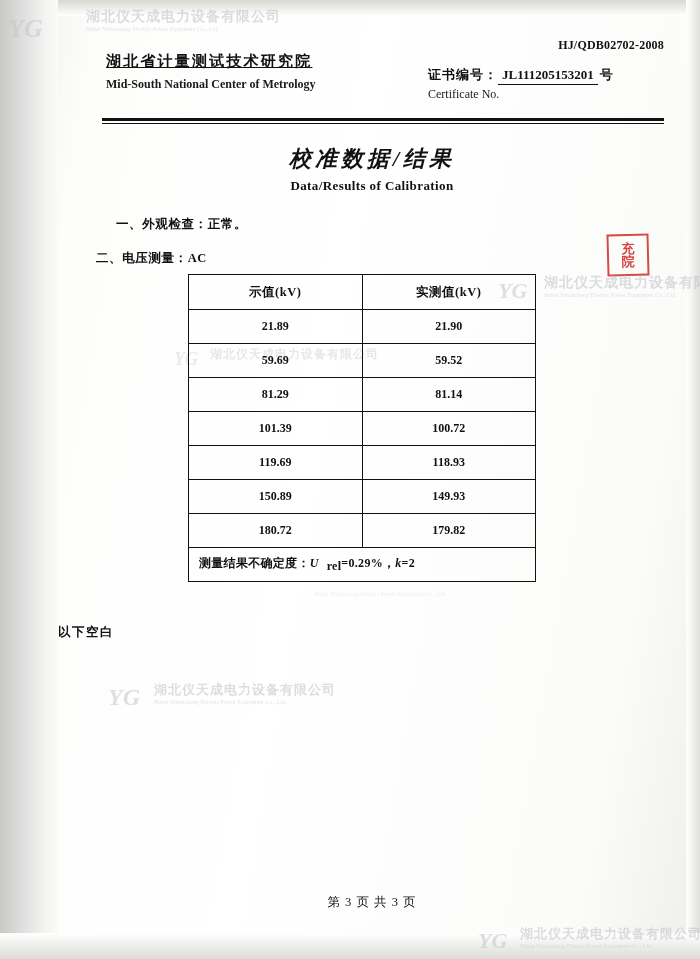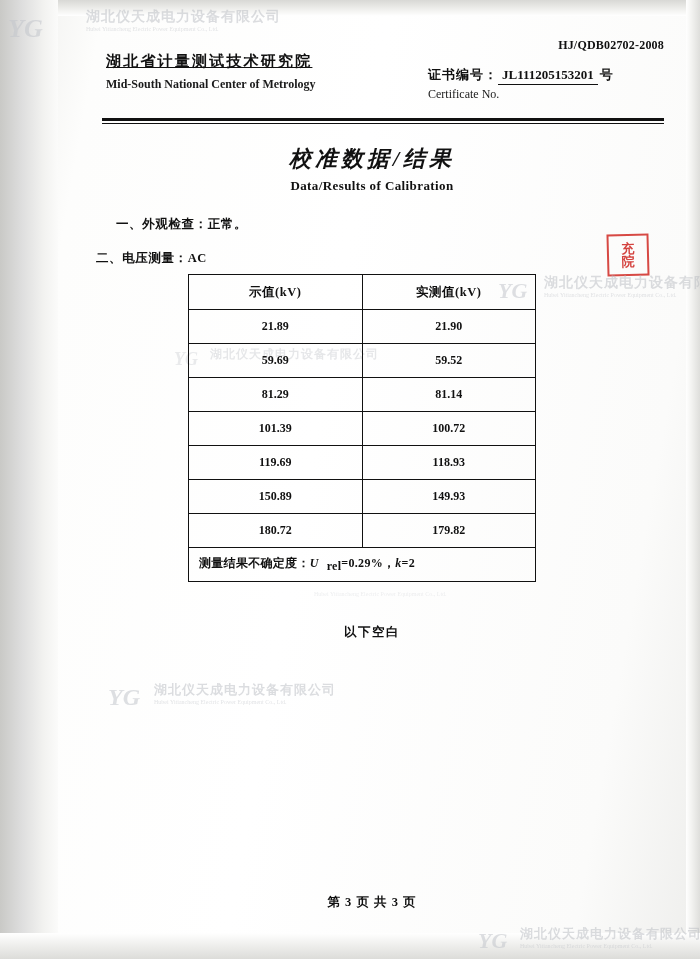--- a/index.html
+++ b/index.html
@@ -244,35 +244,35 @@
     letter-spacing: 0.3px;
     height: 34px;
   }
   .uncert-cell i { font-style: italic; }
   .uncert-cell sub { font-size: 12px; padding-left: 8px; }
 
   .blank-note {
     position: absolute;
     top: 608px;
     left: 0; right: 0;
-    text-align: center;
+    text-align: left;
     font-family: "Liberation Serif", serif;
     font-weight: bold;
     font-size: 12.5px;
     letter-spacing: 1.5px;
     color: #111;
   }
 
   .footer {
     position: absolute;
     bottom: 28px;
     left: 0; right: 0;
     text-align: center;
     font-family: "Liberation Serif", serif;
-    font-weight: bold;
+    font-weight: normal;
     font-size: 12.5px;
     letter-spacing: 1px;
     color: #111;
   }
 
   
   .wm {
     position: absolute;
     pointer-events: none;
     white-space: nowrap;

